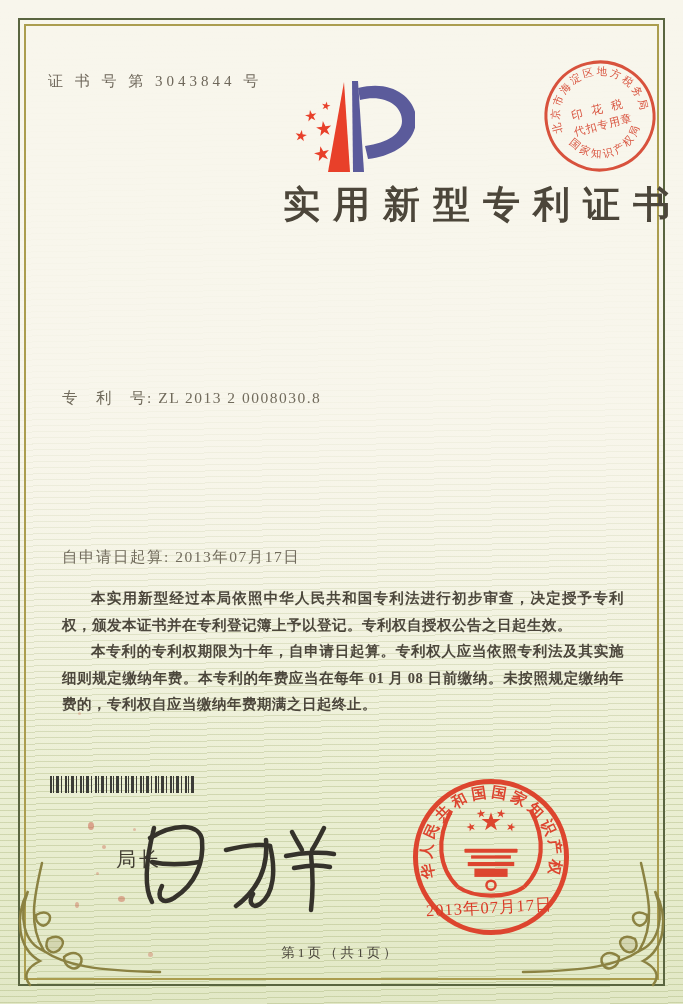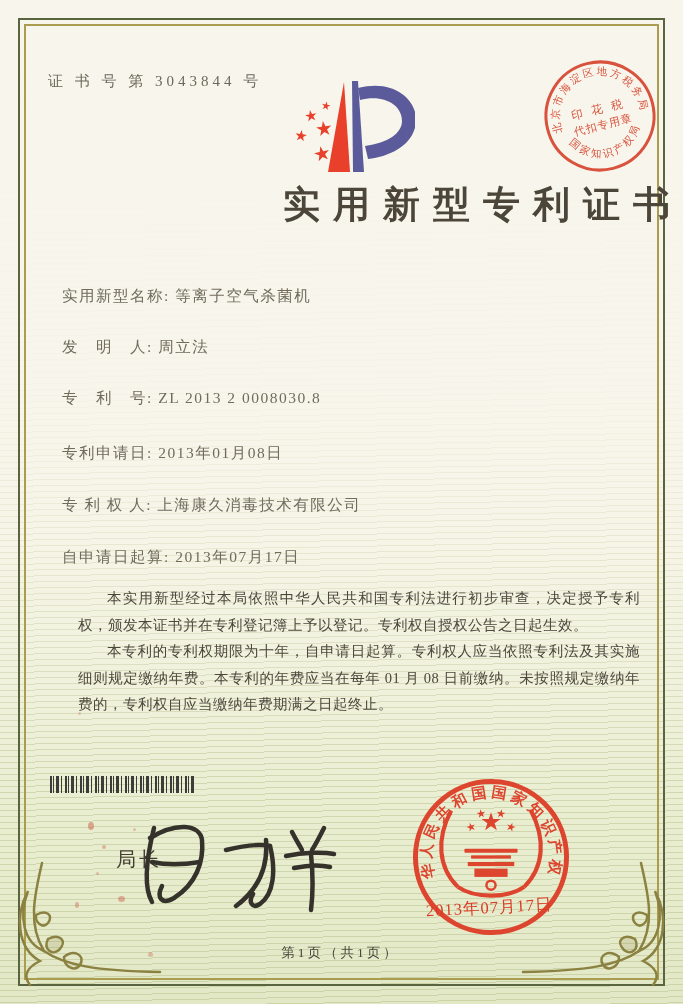--- a/index.html
+++ b/index.html
@@ -15,21 +15,21 @@
   }
   .frame-outer{position:absolute;inset:18px;border:2px solid #5a6540;}
   .frame-inner{position:absolute;inset:24px;border:2px solid #ab9d4f;}
   .cert-no{position:absolute;left:48px;top:72px;font-size:15px;letter-spacing:4px;color:#6e675a;white-space:nowrap;}
   .logo{position:absolute;left:280px;top:76px;width:135px;height:110px;}
   .tax-stamp{position:absolute;left:540px;top:56px;width:120px;height:120px;transform:rotate(-14deg);opacity:.92;}
   .title{position:absolute;left:0;right:0;top:180px;margin:0;text-align:right;
     font-size:37px;font-weight:bold;letter-spacing:13px;text-indent:13px;color:#4c463a;}
   .field{position:absolute;left:62px;font-size:15.5px;color:#716b5c;letter-spacing:1.5px;white-space:nowrap;}
   .f0{top:286px}.f1{top:337px}.f2{top:388px}.f3{top:443px}.f4{top:495px}.f5{top:547px}
-  .paras{position:absolute;left:78px;top:585px;width:562px;}
+  .paras{position:absolute;left:62px;top:585px;width:562px;font-weight:bold;}
   .paras p{margin:0;text-indent:2em;font-size:14.5px;line-height:26.5px;color:#4c473c;text-align:justify;letter-spacing:.5px;}
   .barcode{position:absolute;left:50px;top:776px;width:146px;height:17px;
     background:repeating-linear-gradient(90deg,#3c3c38 0 2px,transparent 2px 3px,#3c3c38 3px 4px,transparent 4px 6px,#3c3c38 6px 9px,transparent 9px 11px,#3c3c38 11px 12px,transparent 12px 15px);}
   .sig-title{position:absolute;left:116px;top:846px;font-size:20px;color:#423e33;letter-spacing:3px;}
   .signature{position:absolute;left:128px;top:810px;width:215px;height:108px;}
   .seal{position:absolute;left:408px;top:774px;width:166px;height:166px;opacity:.95;}
   .seal-date{position:absolute;left:426px;top:897px;font-size:16.5px;color:#da3a26;letter-spacing:1px;transform:rotate(-3deg);white-space:nowrap;}
   .footer{position:absolute;left:0;right:34px;top:944px;text-align:center;font-size:13.5px;letter-spacing:3px;color:#4a463c;margin-left:32px;}
   .flourish{position:absolute;bottom:10px;width:150px;height:135px;color:#8b8242;}
   .flourish.left{left:12px;}
@@ -96,25 +96,21 @@
     </text>
     <text font-size="10.5" letter-spacing="2.3" fill="#d6452f">
       <textPath href="#taxBot" startOffset="50%" text-anchor="middle">国家知识产权局</textPath>
     </text>
     <text x="60" y="57" text-anchor="middle" font-size="11.5" letter-spacing="3" fill="#d6452f">印 花 税</text>
     <text x="61" y="73" text-anchor="middle" font-size="11" letter-spacing="1" fill="#d6452f">代扣专用章</text>
   </svg>
 
   <h1 class="title">实用新型专利证书</h1>
 
-  <div class="field f0">实用新型名称: 等离子空气杀菌机</div>
-  <div class="field f1">发　明　人: 周立法</div>
   <div class="field f2">专　利　号: ZL 2013 2 0008030.8</div>
-  <div class="field f3">专利申请日: 2013年01月08日</div>
-  <div class="field f4">专 利 权 人: 上海康久消毒技术有限公司</div>
   <div class="field f5">自申请日起算: 2013年07月17日</div>
 
   <div class="paras">
     <p>本实用新型经过本局依照中华人民共和国专利法进行初步审查，决定授予专利权，颁发本证书并在专利登记簿上予以登记。专利权自授权公告之日起生效。</p>
     <p>本专利的专利权期限为十年，自申请日起算。专利权人应当依照专利法及其实施细则规定缴纳年费。本专利的年费应当在每年 01 月 08 日前缴纳。未按照规定缴纳年费的，专利权自应当缴纳年费期满之日起终止。</p>
   </div>
 
   <div class="barcode"></div>
 
   <span class="sig-title">局长</span>

